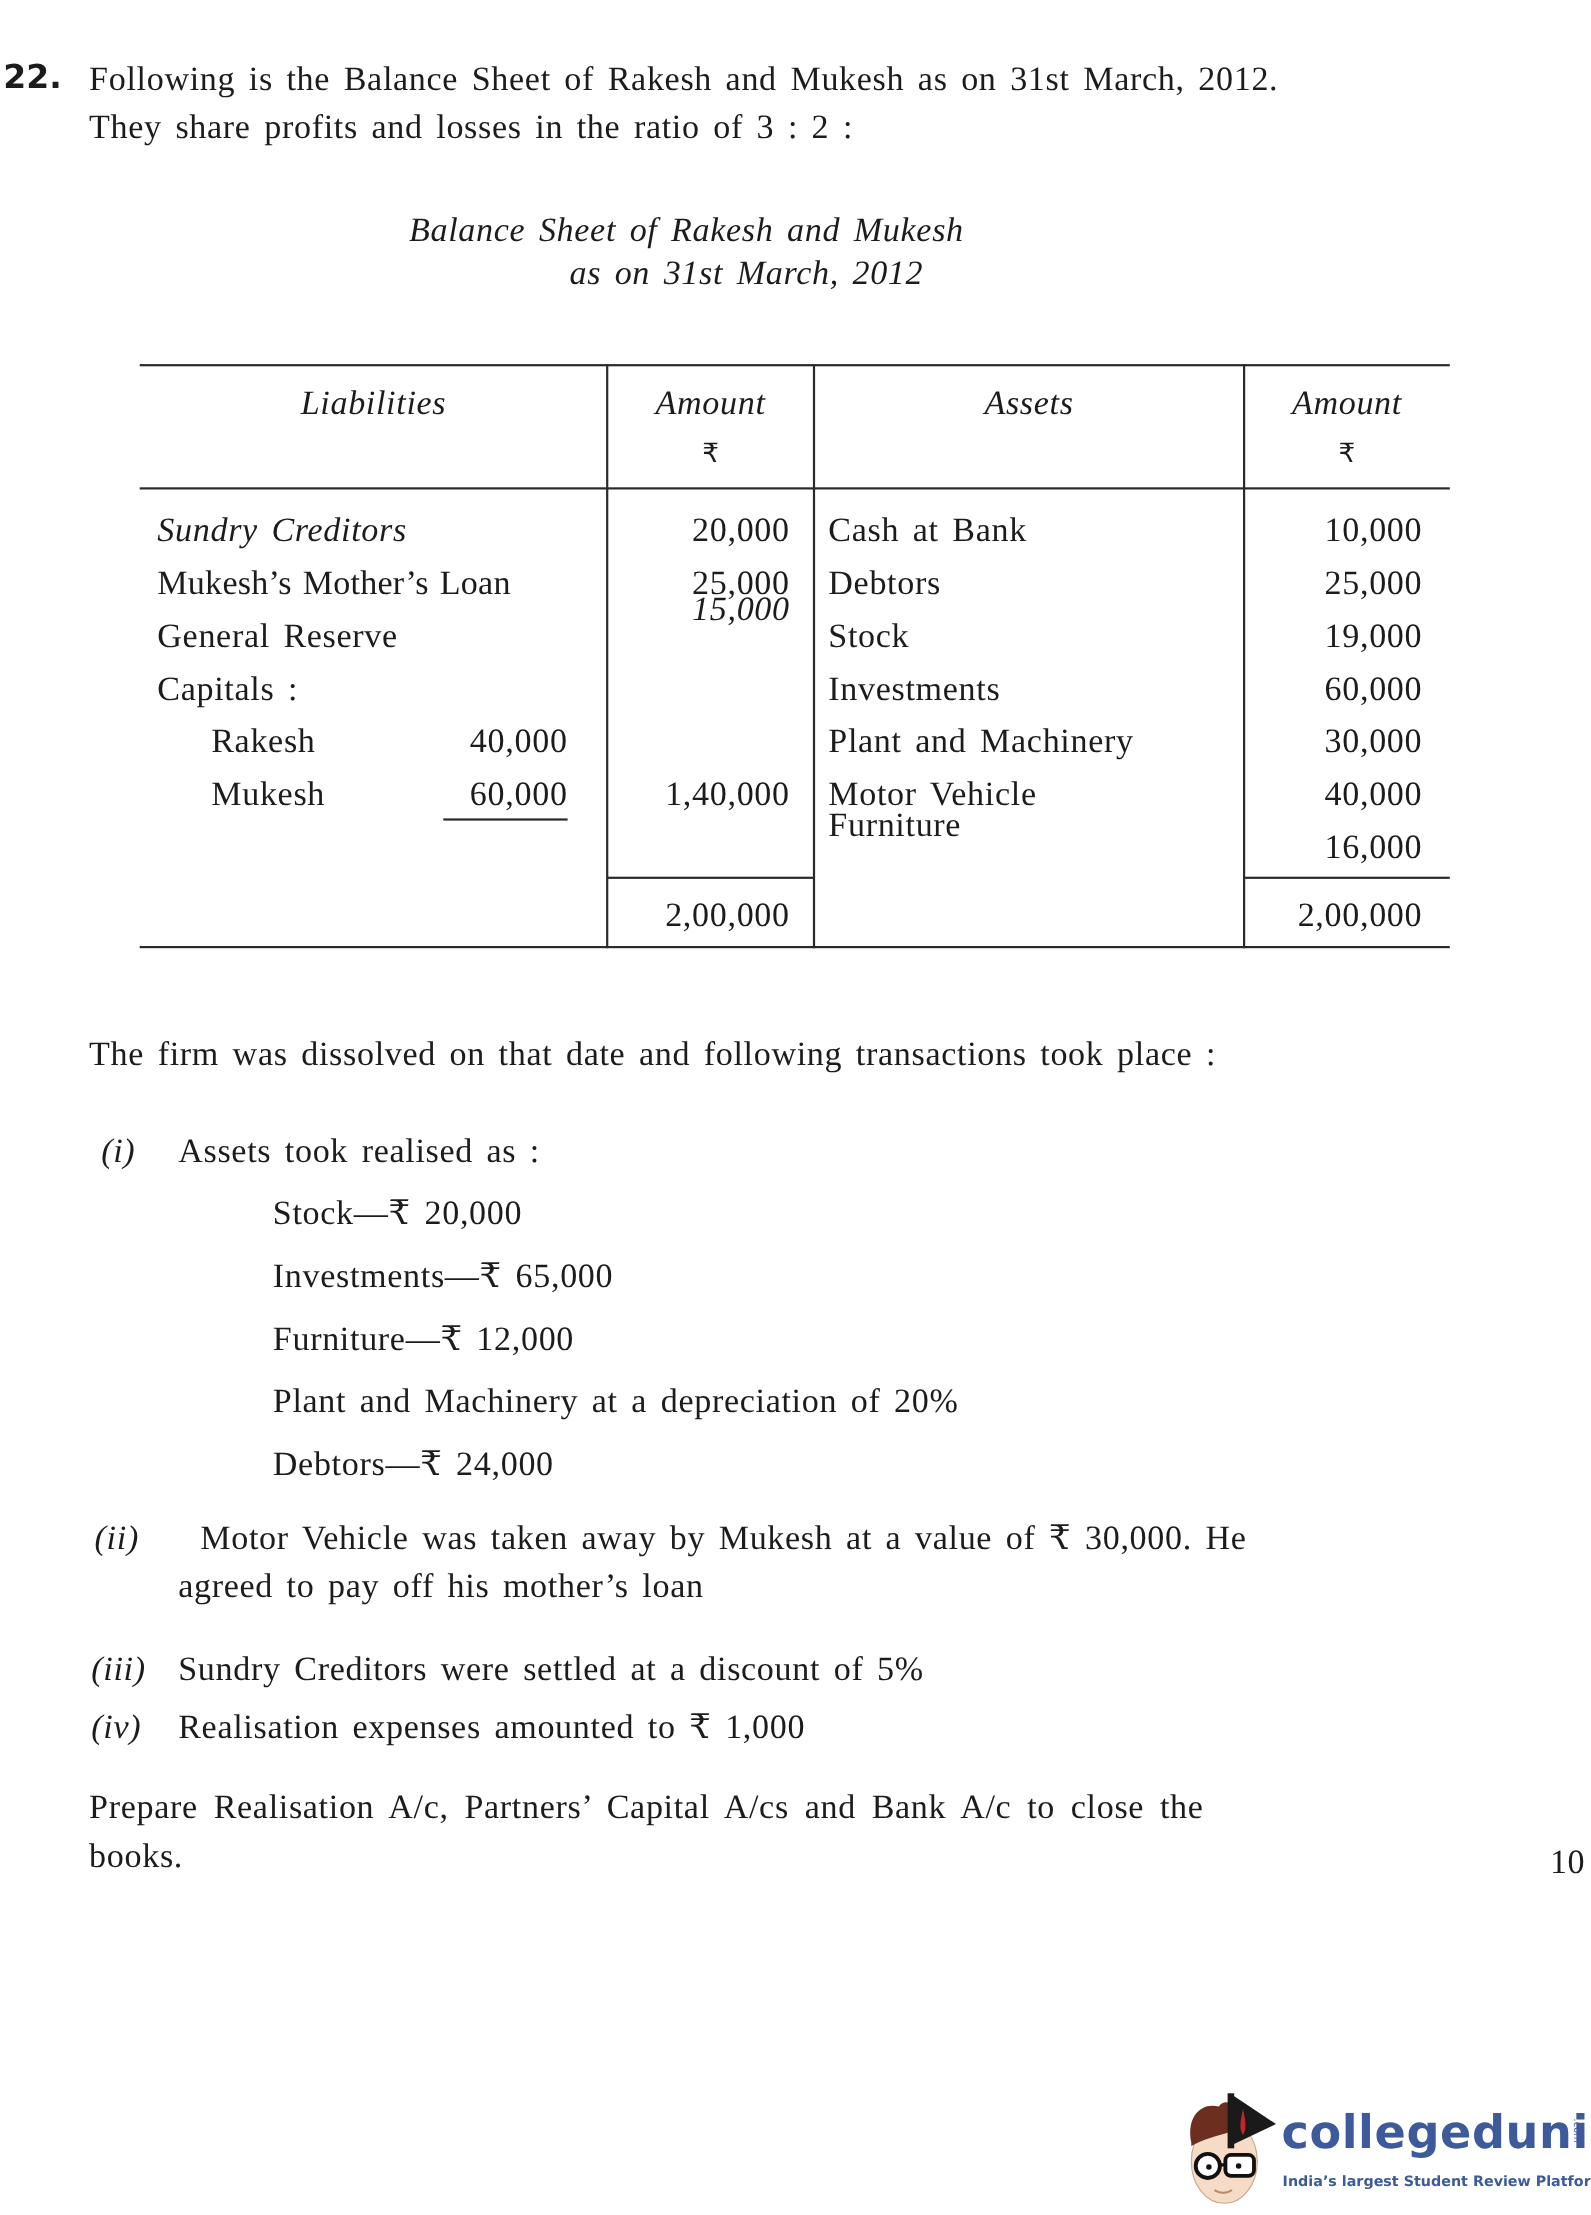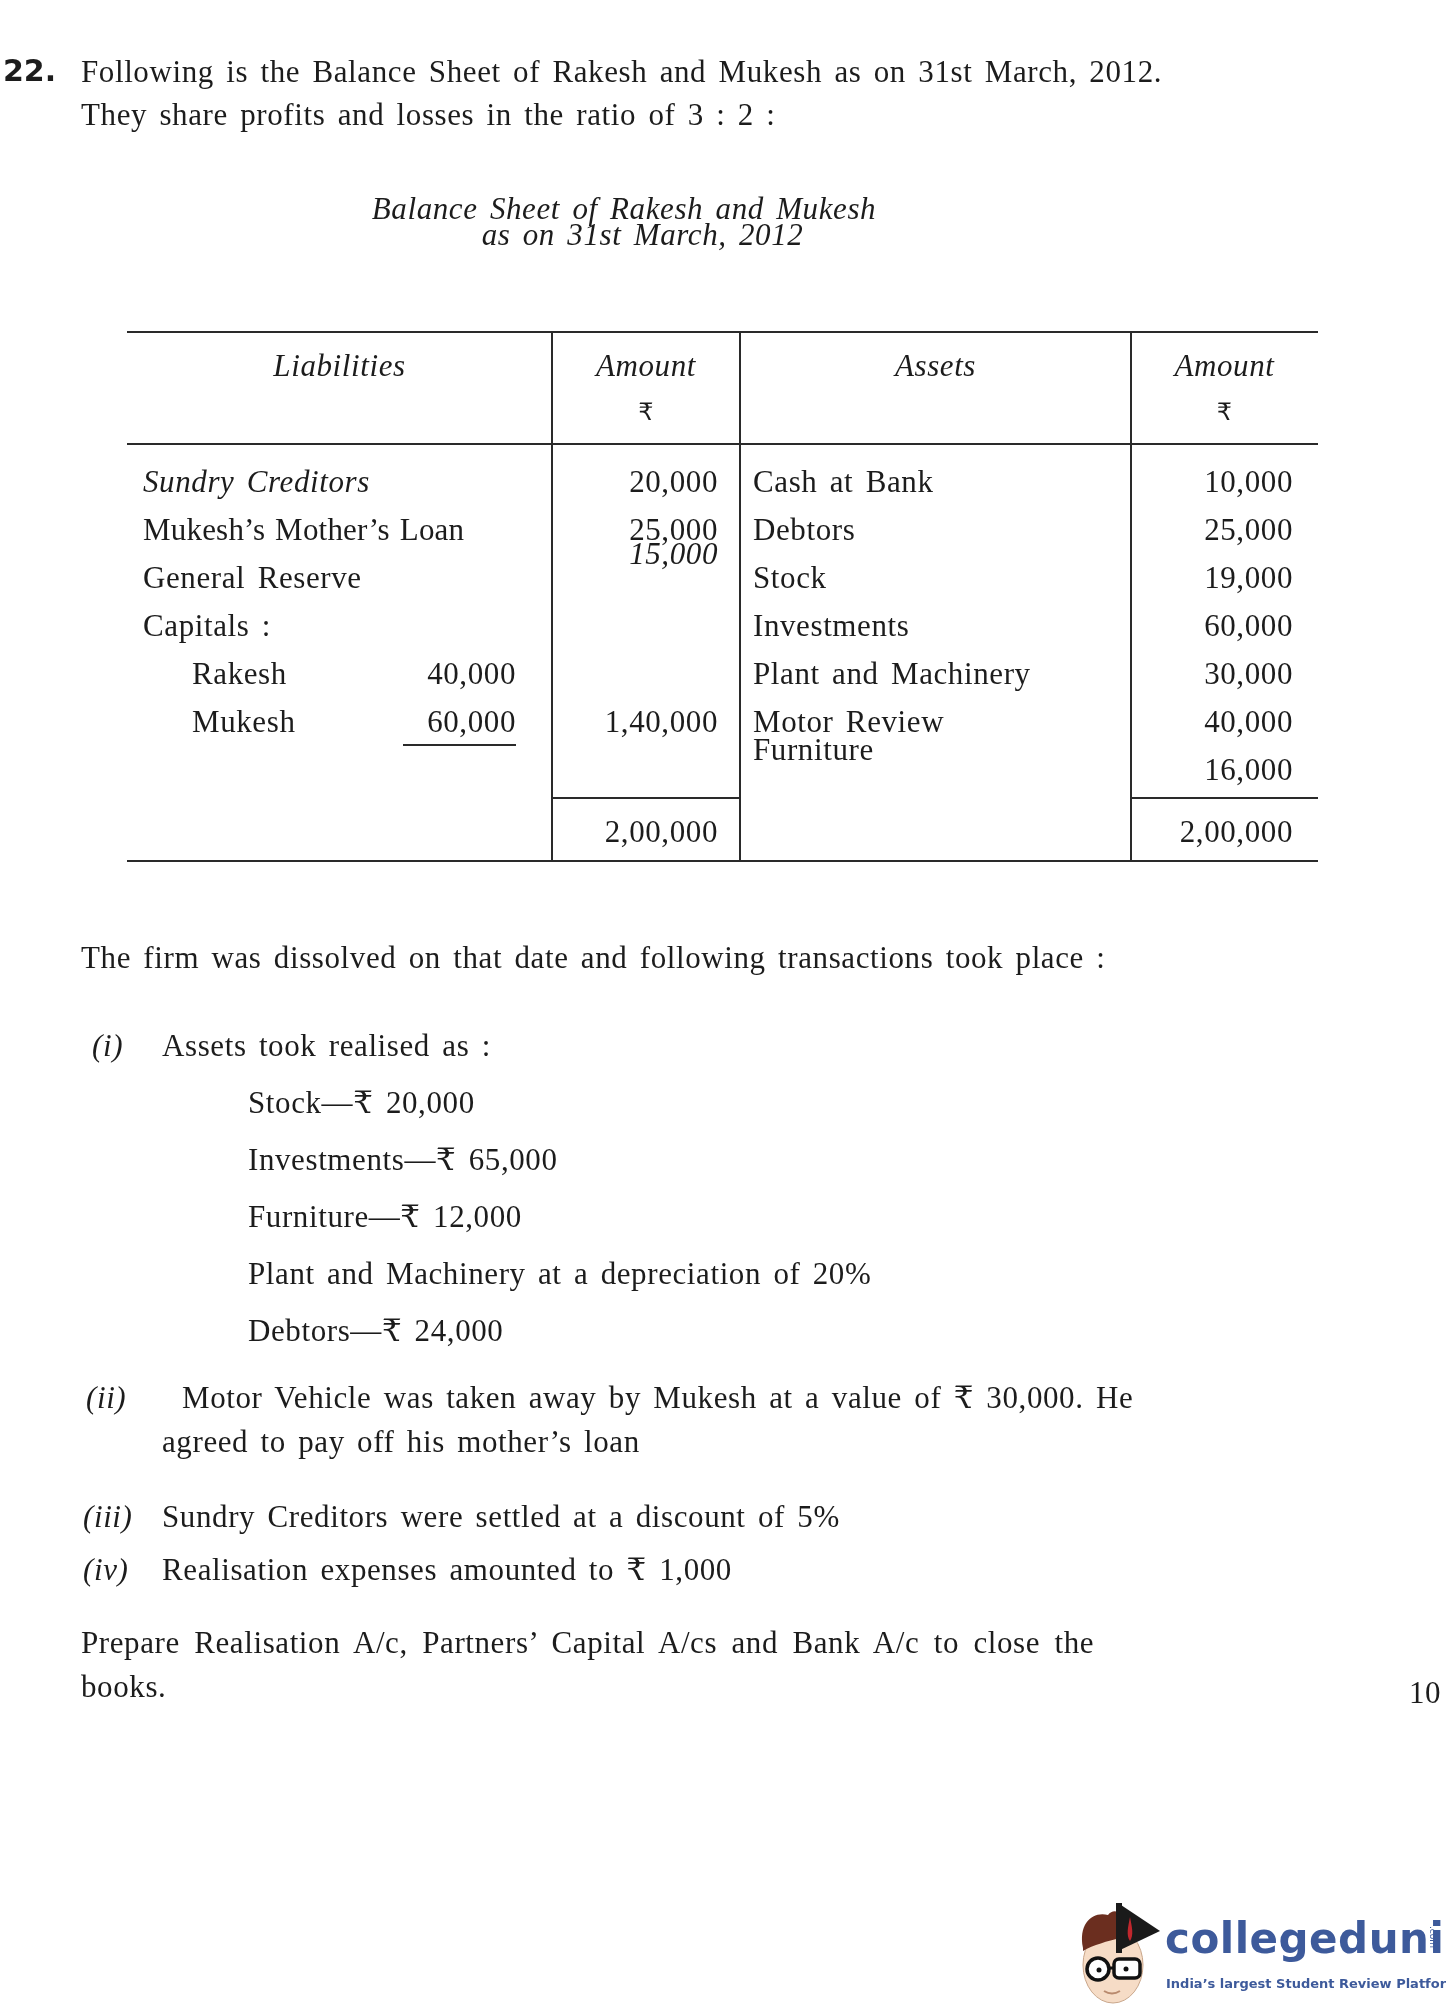--- a/index.html
+++ b/index.html
@@ -19,21 +19,21 @@
   .logo-com { font-family:"DejaVu Sans", sans-serif; color:#3d5a9b; font-size:9px; transform:rotate(90deg); transform-origin:left top; }
 </style>
 </head>
 <body>
 
 <div class="abs qnum" style="left:3px; top:56px;">22.</div>
 <div class="abs t" style="left:81px; top:56px;">Following is the Balance Sheet of Rakesh and Mukesh as on 31st March, 2012.</div>
 <div class="abs t" style="left:81px; top:99px;">They share profits and losses in the ratio of 3 : 2 :</div>
 
 <div class="abs t it center" style="left:0; width:1248px; top:193px;">Balance Sheet of Rakesh and Mukesh</div>
-<div class="abs t it center" style="left:0; width:1285px; top:219px;">as on 31st March, 2012</div>
+<div class="abs t it center" style="left:0; width:1285px; top:232px;padding-left:36px;">as on 31st March, 2012</div>
 
 <div>
 
   <div class="hline" style="left:127px; width:1191px; top:331px;"></div>
   <div class="hline" style="left:127px; width:1191px; top:443px;"></div>
   <div class="hline" style="left:552px; width:188px; top:797px;"></div>
   <div class="hline" style="left:1131px; width:187px; top:797px;"></div>
   <div class="hline" style="left:127px; width:1191px; top:860px;"></div>
 
   <div class="vline" style="left:551px; top:331px; height:531px;"></div>
@@ -65,21 +65,21 @@
   <div class="abs t" style="left:753px; top:466px;">Cash at Bank</div>
   <div class="abs t right" style="left:1131px; width:162px; top:466px;">10,000</div>
   <div class="abs t" style="left:753px; top:514px;">Debtors</div>
   <div class="abs t right" style="left:1131px; width:162px; top:514px;">25,000</div>
   <div class="abs t" style="left:753px; top:562px;">Stock</div>
   <div class="abs t right" style="left:1131px; width:162px; top:562px;">19,000</div>
   <div class="abs t" style="left:753px; top:610px;">Investments</div>
   <div class="abs t right" style="left:1131px; width:162px; top:610px;">60,000</div>
   <div class="abs t" style="left:753px; top:658px;">Plant and Machinery</div>
   <div class="abs t right" style="left:1131px; width:162px; top:658px;">30,000</div>
-  <div class="abs t" style="left:753px; top:706px;">Motor Review</div>
+  <div class="abs t" style="left:753px; top:706px;">Motor Vehicle</div>
   <div class="abs t right" style="left:1131px; width:162px; top:706px;">40,000</div>
   <div class="abs t" style="left:753px; top:734px;">Furniture</div>
   <div class="abs t right" style="left:1131px; width:162px; top:754px;">16,000</div>
 
   <div class="abs t right" style="left:552px; width:166px; top:816px;">2,00,000</div>
   <div class="abs t right" style="left:1131px; width:162px; top:816px;">2,00,000</div>
 </div>
 
 <div class="abs t" style="left:81px; top:942px;">The firm was dissolved on that date and following transactions took place :</div>
 

